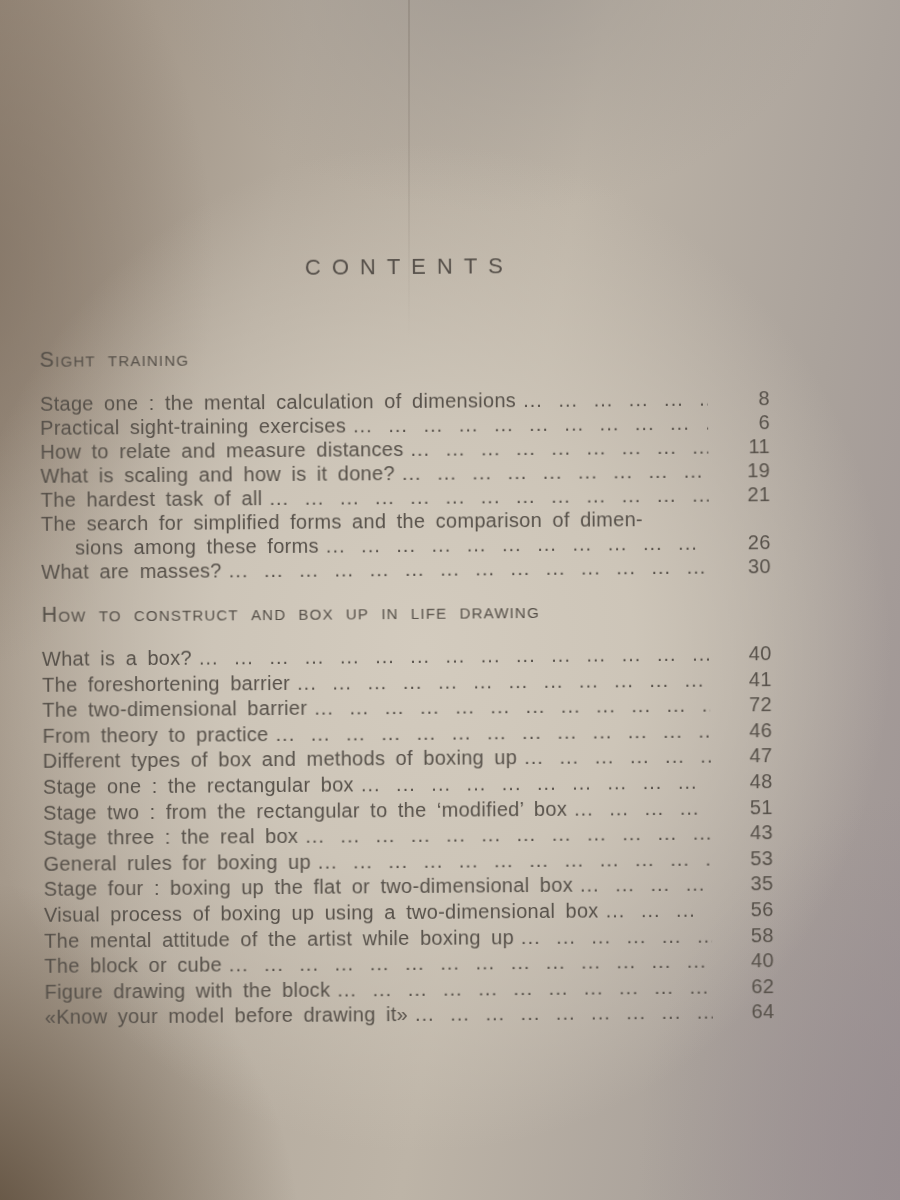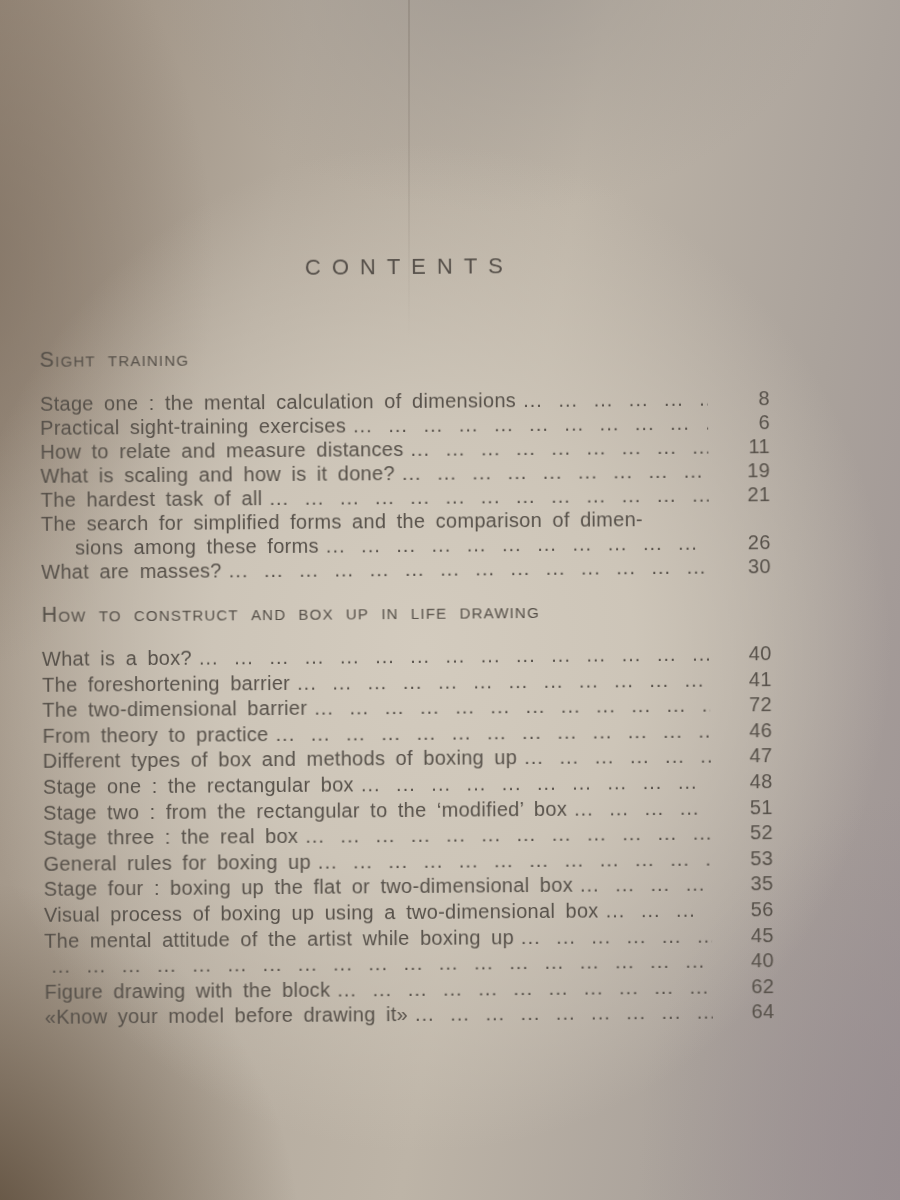--- a/index.html
+++ b/index.html
@@ -184,43 +184,44 @@
             <span class="pnum">48</span>
           </div>
           <div class="entry">
             <span class="label">Stage two : from the rectangular to the ‘modified’ box</span>
             <span class="dots">... ... ... ... ... ... ... ... ... ... ... ... ... ... ... ... ... ... ... ... ... ... ... ... ... ... ... ... ... ... ... ... ... ... ... ... ... ... ... ...</span>
             <span class="pnum">51</span>
           </div>
           <div class="entry">
             <span class="label">Stage three : the real box</span>
             <span class="dots">... ... ... ... ... ... ... ... ... ... ... ... ... ... ... ... ... ... ... ... ... ... ... ... ... ... ... ... ... ... ... ... ... ... ... ... ... ... ... ...</span>
-            <span class="pnum">52</span>
+            <span class="pnum">43</span>
           </div>
           <div class="entry">
             <span class="label">General rules for boxing up</span>
             <span class="dots">... ... ... ... ... ... ... ... ... ... ... ... ... ... ... ... ... ... ... ... ... ... ... ... ... ... ... ... ... ... ... ... ... ... ... ... ... ... ... ...</span>
             <span class="pnum">53</span>
           </div>
           <div class="entry">
             <span class="label">Stage four : boxing up the flat or two-dimensional box</span>
             <span class="dots">... ... ... ... ... ... ... ... ... ... ... ... ... ... ... ... ... ... ... ... ... ... ... ... ... ... ... ... ... ... ... ... ... ... ... ... ... ... ... ...</span>
             <span class="pnum">35</span>
           </div>
           <div class="entry">
             <span class="label">Visual process of boxing up using a two-dimensional box</span>
             <span class="dots">... ... ... ... ... ... ... ... ... ... ... ... ... ... ... ... ... ... ... ... ... ... ... ... ... ... ... ... ... ... ... ... ... ... ... ... ... ... ... ...</span>
             <span class="pnum">56</span>
           </div>
           <div class="entry">
             <span class="label">The mental attitude of the artist while boxing up</span>
             <span class="dots">... ... ... ... ... ... ... ... ... ... ... ... ... ... ... ... ... ... ... ... ... ... ... ... ... ... ... ... ... ... ... ... ... ... ... ... ... ... ... ...</span>
-            <span class="pnum">45</span>
-          </div>
-          <div class="entry">
+            <span class="pnum">58</span>
+          </div>
+          <div class="entry">
+            <span class="label">The block or cube</span>
             <span class="dots">... ... ... ... ... ... ... ... ... ... ... ... ... ... ... ... ... ... ... ... ... ... ... ... ... ... ... ... ... ... ... ... ... ... ... ... ... ... ... ...</span>
             <span class="pnum">40</span>
           </div>
           <div class="entry">
             <span class="label">Figure drawing with the block</span>
             <span class="dots">... ... ... ... ... ... ... ... ... ... ... ... ... ... ... ... ... ... ... ... ... ... ... ... ... ... ... ... ... ... ... ... ... ... ... ... ... ... ... ...</span>
             <span class="pnum">62</span>
           </div>
           <div class="entry">
             <span class="label">«Know your model before drawing it»</span>

